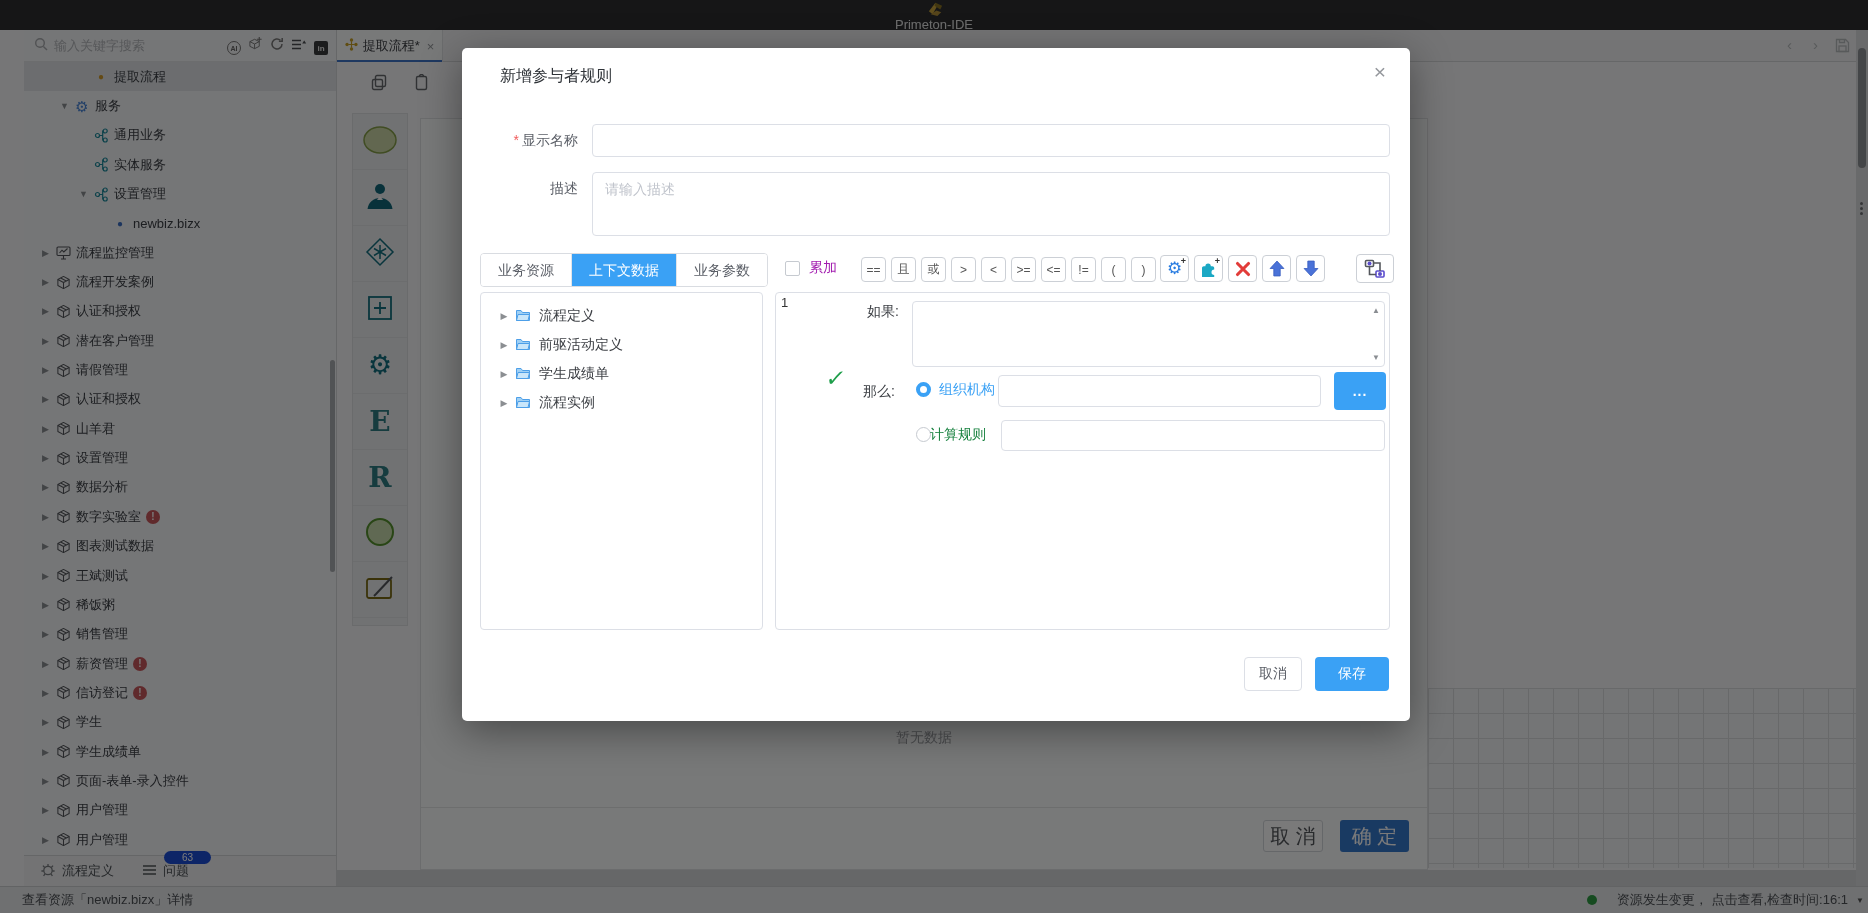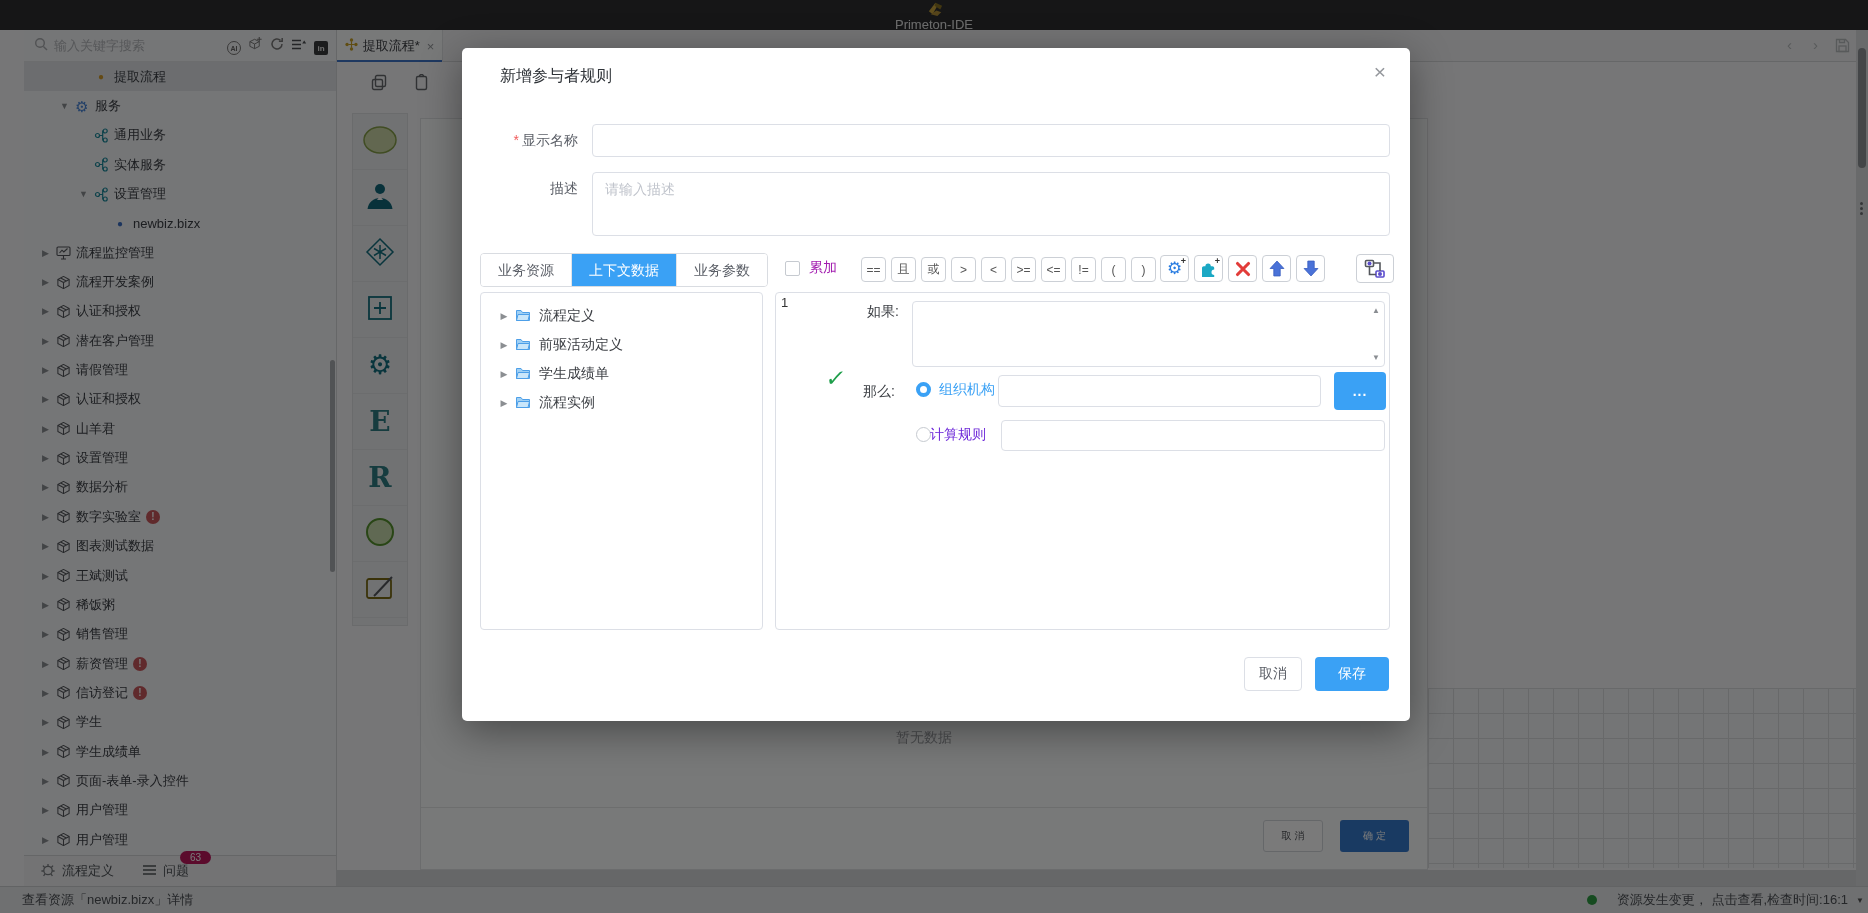--- a/index.html
+++ b/index.html
@@ -29,21 +29,21 @@
   .tr-caret { width:15px; font-size:9px; color:#8b8e92; text-align:center; flex:0 0 15px; }
   .tr-icon { width:20px; display:inline-flex; justify-content:center; align-items:center; flex:0 0 20px; }
   .tr-label { margin-left:3px; }
   .ic-dot { font-size:10px; }
   .err-badge { display:inline-block; margin-left:5px; width:14px; height:14px; border-radius:50%; background:#c9585c; color:#fff; font-size:10px; font-weight:bold; line-height:14px; text-align:center; }
   .side-scroll { position:absolute; right:1px; top:330px; width:5px; height:212px; background:#aaadb1; border-radius:3px; }
 
   
   .bottombar { position:absolute; left:24px; top:855px; width:313px; height:31px; background:#f0f1f3; border-top:1px solid #d4d6d8; border-right:1px solid #d5d7d9; display:flex; align-items:center; gap:28px; padding-left:16px; z-index:1; }
   .bb-item { display:flex; align-items:center; gap:6px; font-size:13px; color:#4e5257; position:relative; }
-  .bb-badge { position:absolute; top:-11px; right:-22px; background:#be185d; color:#fff; font-size:10px; border-radius:8px; padding:1px 10px; }
+  .bb-badge { position:absolute; top:-11px; right:-22px; background:#1d4ed8; color:#fff; font-size:10px; border-radius:8px; padding:1px 18px; }
   .statusbar { position:absolute; left:0; top:886px; width:1868px; height:27px; background:#e9ebed; border-top:1px solid #cdcfd1; display:flex; align-items:center; font-size:13px; color:#4e5257; z-index:1; }
   .statusbar .sb-left { margin-left:22px; }
   .statusbar .sb-right { position:absolute; right:20px; display:flex; align-items:center; gap:20px; }
   .green-dot { width:10px; height:10px; border-radius:50%; background:#2e9e44; display:inline-block; }
   .sb-arrow { position:absolute; right:4px; top:9px; font-size:8px; color:#555; }
 
   
   .editor { position:absolute; left:337px; top:30px; width:1519px; height:856px; background:#f6f7f9; z-index:1; }
   .tabbar { position:absolute; left:0; top:0; width:100%; height:32px; background:#f2f3f5; border-bottom:1px solid #d6d8da; }
   .etab { position:absolute; left:0; top:0; width:106px; height:32px; background:#fbfcfd; border-right:1px solid #e0e1e3; display:flex; align-items:center; justify-content:center; gap:5px; font-size:13px; color:#3c3f44; }
@@ -51,21 +51,21 @@
   .etab .tab-close { color:#95989c; font-size:13px; margin-left:2px; }
   .tab-nav { position:absolute; top:6px; display:flex; align-items:center; color:#b9bcbe; font-size:15px; }
   .edit-tools { position:absolute; top:44px; left:34px; display:flex; gap:28px; }
   .palette { position:absolute; left:15px; top:83px; width:56px; height:513px; background:#edeff1; border:1px solid #dddfe1; }
   .pal-cell { height:56px; border-bottom:1px solid #e1e3e5; display:flex; align-items:center; justify-content:center; }
   .pal-letter { font-family:"DejaVu Serif","Liberation Serif",serif; font-weight:bold; font-size:28px; color:#2e7d84; }
   .partial-ch { position:absolute; font-size:16px; font-weight:bold; color:#3a3d42; }
   .empty-panel { position:absolute; left:83px; top:88px; width:1008px; height:752px; background:#fbfcfd; border:1px solid #e0e1e3; }
   .empty-text { position:absolute; left:0; width:100%; top:610px; text-align:center; color:#9a9da1; font-size:14px; }
   .panel-footer { position:absolute; left:0; bottom:0; width:100%; height:62px; border-top:1px solid #e4e5e7; }
-  .pf-btn { position:absolute; top:12px; height:32px; border-radius:3px; font-size:10px; display:flex; align-items:center; justify-content:center; }
+  .pf-btn { position:absolute; top:12px; height:32px; border-radius:3px; font-size:20px; display:flex; align-items:center; justify-content:center; }
   .pf-cancel { left:842px; width:60px; background:#fff; border:1px solid #d4d7db; color:#55585d; }
   .pf-ok { left:919px; width:69px; background:#3579cd; color:#fff; }
   .canvas-grid { position:absolute; left:1091px; top:658px; width:428px; height:180px; background-color:#f3f4f6;
       background-image:linear-gradient(#d9dbdd 1px, transparent 1px), linear-gradient(90deg,#d9dbdd 1px, transparent 1px);
       background-size:25px 25px; }
   .bottom-strip { position:absolute; left:0; top:840px; width:100%; height:16px; background:#d6d8da; }
 
   
   .vscroll { position:absolute; right:0; top:30px; width:12px; height:856px; background:#dcdee0; z-index:1; }
   .vthumb { position:absolute; left:2px; top:18px; width:8px; height:120px; background:#8f9296; border-radius:4px; }
@@ -104,21 +104,21 @@
   .rule-check { position:absolute; left:50px; top:72px; font-size:23px; font-weight:bold; color:#1e9e4a; transform:skewX(-10deg); }
   .if-label { position:absolute; left:91px; top:10px; font-size:14px; color:#3c3f44; }
   .if-box { position:absolute; left:136px; top:8px; width:473px; height:66px; border:1px solid #dcdfe6; border-radius:4px; background:#fff; }
   .if-up { position:absolute; right:4px; top:4px; font-size:8px; color:#8a8d92; }
   .if-down { position:absolute; right:4px; bottom:4px; font-size:8px; color:#8a8d92; }
   .then-label { position:absolute; left:87px; top:90px; font-size:14px; color:#3c3f44; }
   .radio { position:absolute; width:15px; height:15px; border-radius:50%; border:1px solid #c6cad0; background:#fff; }
   .radio.sel { border:4.5px solid #3aa1f5; }
   .r1 { left:140px; top:89px; } .r2 { left:140px; top:134px; }
   .org-label { position:absolute; left:163px; top:88px; font-size:14px; color:#3aa1f5; }
-  .calc-label { position:absolute; left:154px; top:133px; font-size:14px; color:#6d28d9; }
+  .calc-label { position:absolute; left:154px; top:133px; font-size:14px; color:#15803d; }
   .rp-input { position:absolute; border:1px solid #dcdfe6; border-radius:4px; background:#fff; }
   .in1 { left:222px; top:82px; width:323px; height:32px; }
   .in2 { left:225px; top:127px; width:384px; height:31px; }
   .more-btn { position:absolute; left:558px; top:79px; width:52px; height:38px; background:#3aa1f5; border-radius:4px; color:#fff; font-weight:bold; font-size:14px; display:flex; align-items:center; justify-content:center; letter-spacing:1px; }
   .m-footer-btn { position:absolute; top:609px; height:34px; border-radius:4px; font-size:14px; display:flex; align-items:center; justify-content:center; }
   .mf-cancel { left:782px; width:58px; background:#fff; border:1px solid #dcdfe6; color:#5a5e66; }
   .mf-save { left:853px; width:74px; background:#3aa1f5; color:#fff; }
 </style>
 </head>
 <body>

